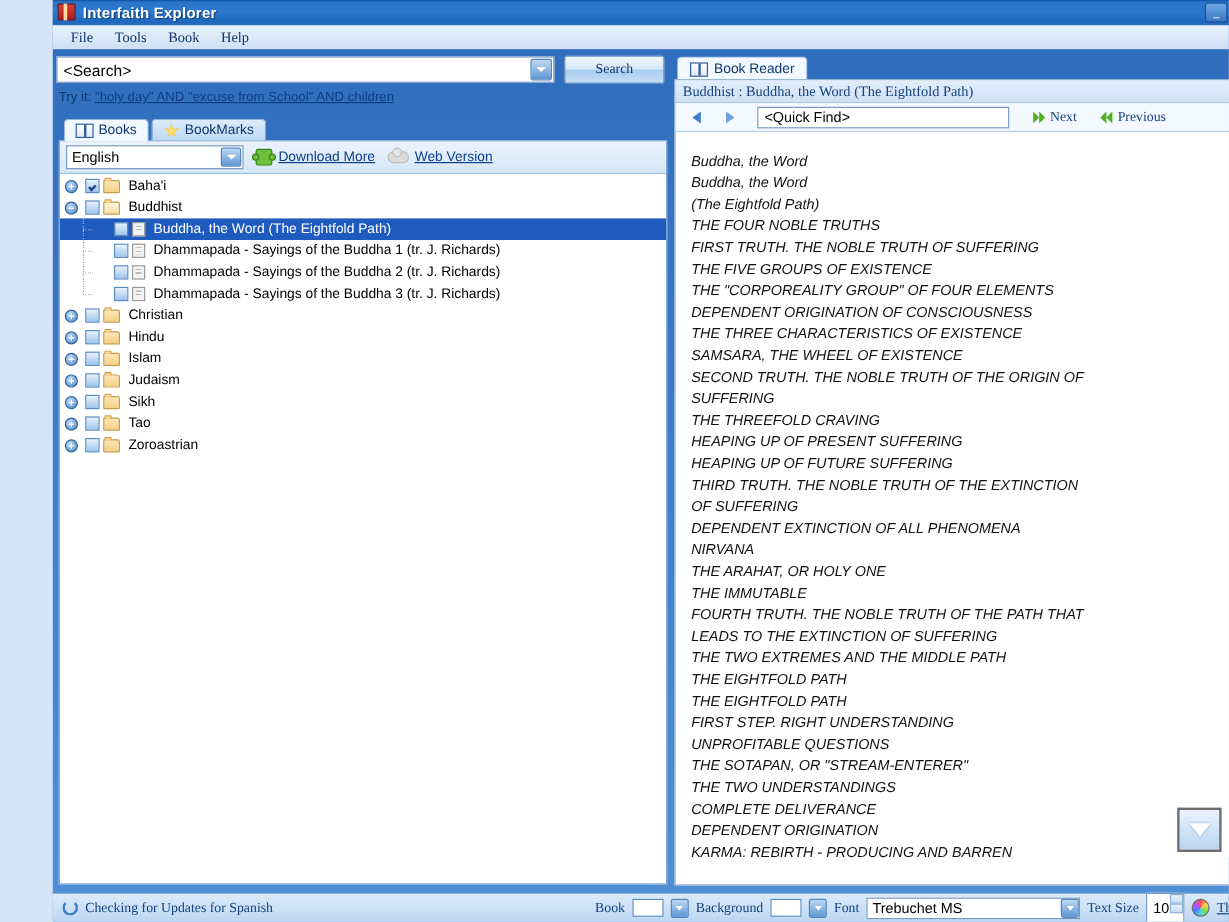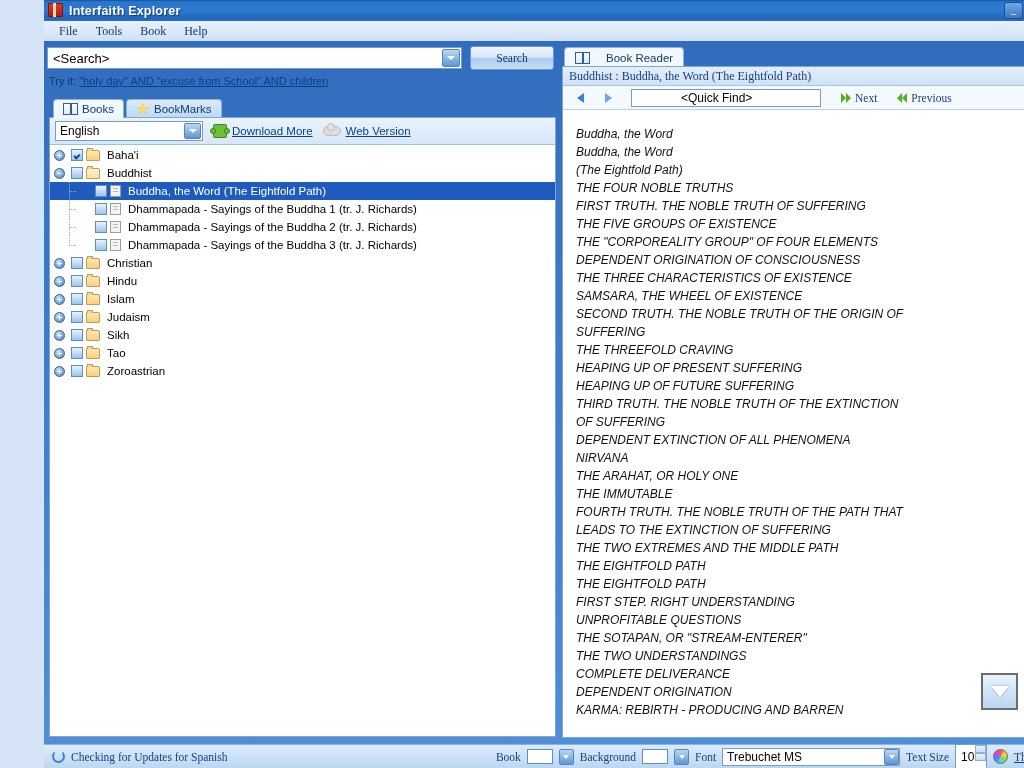--- a/index.html
+++ b/index.html
@@ -177,21 +177,21 @@
     content:"";position:absolute;left:6px;top:0;bottom:0;width:1px;
     background:repeating-linear-gradient(to bottom,#9db6cf 0 1px,transparent 1px 2px);
   }
   .dots.mid:after{
     content:"";position:absolute;left:6px;top:9px;width:8px;height:1px;
     background:repeating-linear-gradient(to right,#9db6cf 0 1px,transparent 1px 2px);
   }
   
   .right{position:absolute;left:518px;top:43px;width:503px;height:698px;}
   .rtab{
-    position:absolute;left:2px;top:4px;height:20px;display:flex;align-items:center;gap:16px;
+    position:absolute;left:2px;top:4px;height:20px;display:flex;align-items:center;gap:5px;
     padding:0 10px;background:#f2f8ff;border:1px solid #8fb2d6;border-bottom:0;
     border-radius:4px 4px 0 0;font-size:11.5px;color:#123a6e;box-sizing:border-box;
   }
   .rbox{
     position:absolute;left:0;top:23px;width:503px;height:672px;
     background:#fff;border:1px solid #7ea6cf;box-sizing:border-box;
   }
   .crumb{
     height:19px;background:linear-gradient(to bottom,#e3eefb,#cfe1f5);
     border-bottom:1px solid #a7c6e4;display:flex;align-items:center;padding-left:6px;
@@ -200,22 +200,22 @@
   .rtoolbar{
     height:24px;background:#f4f9ff;border-bottom:1px solid #b9d2ec;
     display:flex;align-items:center;padding-left:6px;box-sizing:border-box;gap:6px;
   }
   .navbtn{
     width:22px;height:20px;display:flex;align-items:center;justify-content:center;
   }
   .tri-l{width:0;height:0;border-top:5px solid transparent;border-bottom:5px solid transparent;border-right:7px solid #3e7fc8;}
   .tri-r{width:0;height:0;border-top:5px solid transparent;border-bottom:5px solid transparent;border-left:7px solid #6fa3da;}
   .qfind{
-    width:190px;height:18px;background:#fff;border:1px solid #7a9cc4;box-sizing:border-box;
-    display:flex;align-items:center;margin-left:6px;padding-left:44px;
+    width:210px;height:18px;background:#fff;border:1px solid #7a9cc4;box-sizing:border-box;
+    display:flex;align-items:center;margin-left:6px;
   }
   .qfind input{
     border:0;outline:0;width:182px;margin-left:3px;font-size:12px;color:#000;
     font-family:"Liberation Sans",sans-serif;background:transparent;
   }
   .navlink{display:flex;align-items:center;gap:4px;margin-left:14px;color:#15417d;font-size:11.5px;
            font-family:"Liberation Serif",serif;}
   .dchev{display:flex;}
   .dchev i{
     display:block;width:0;height:0;border-top:5px solid transparent;border-bottom:5px solid transparent;

